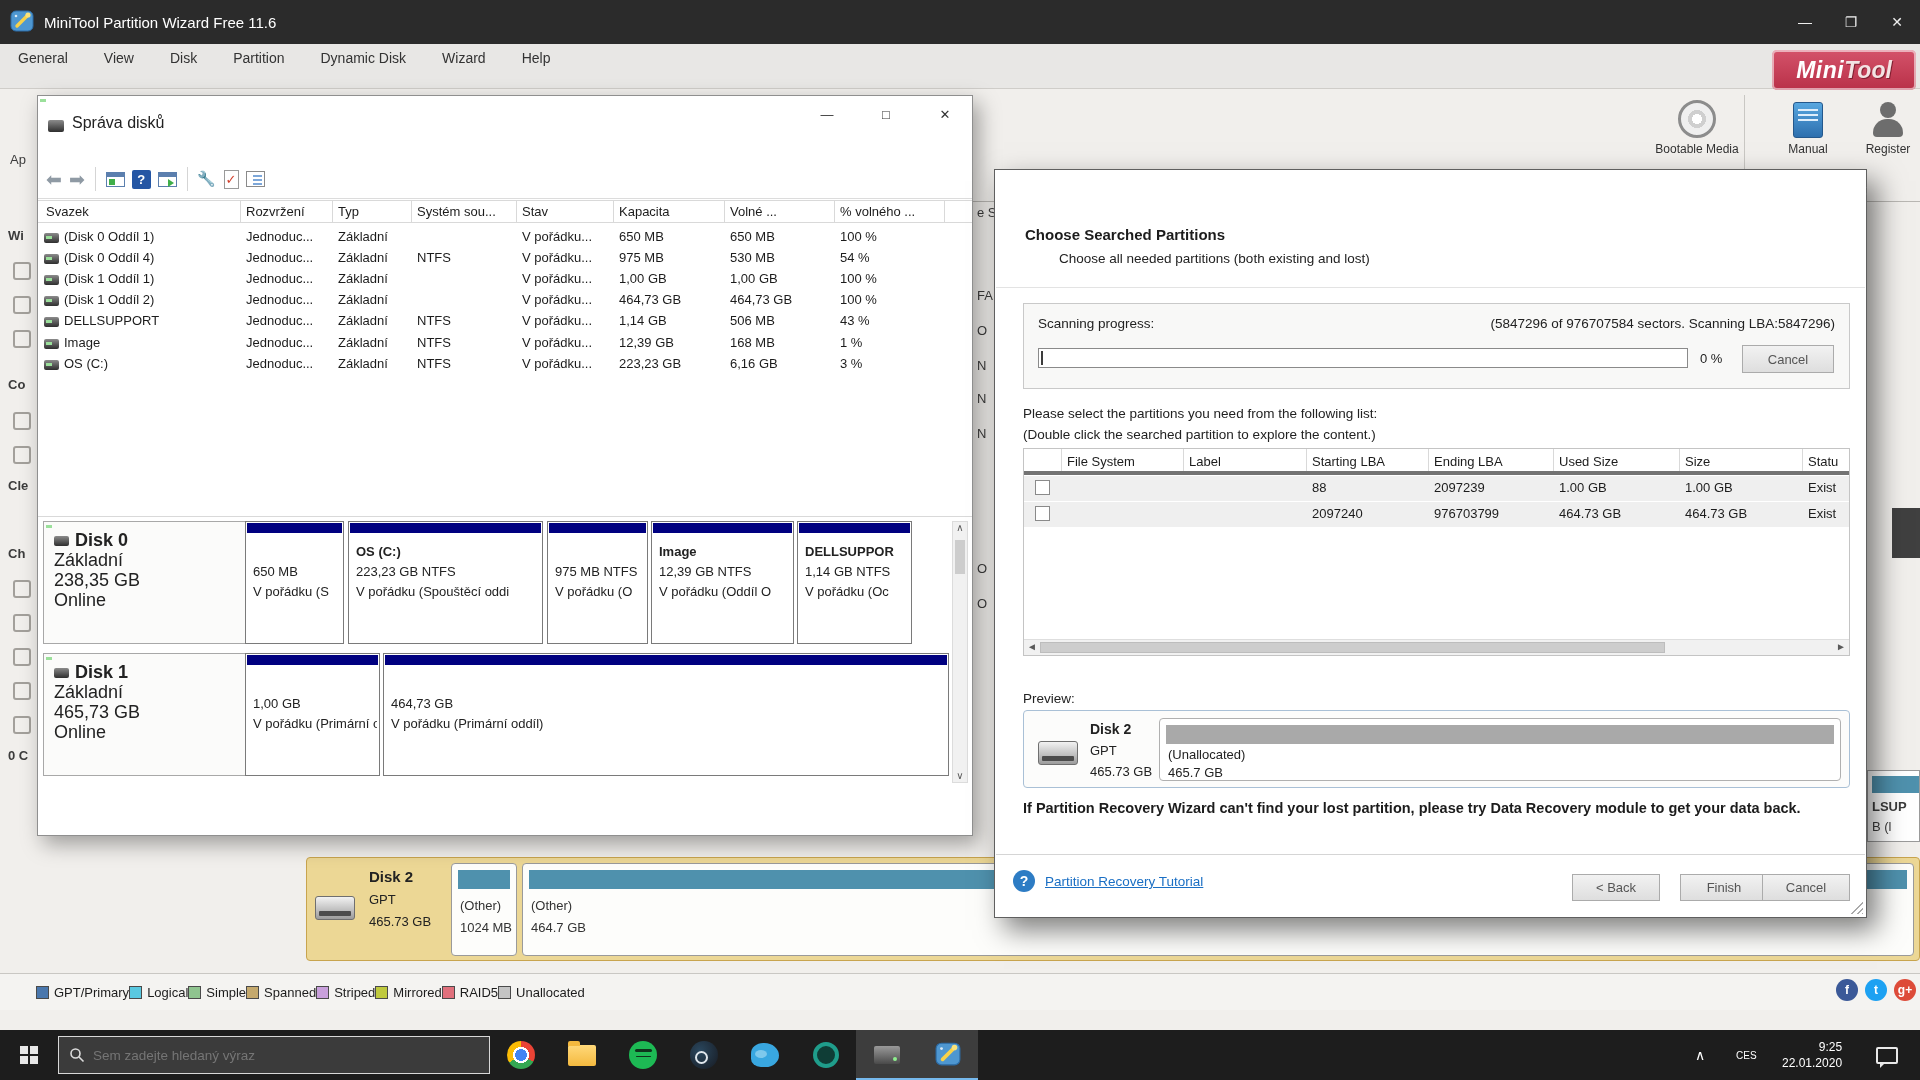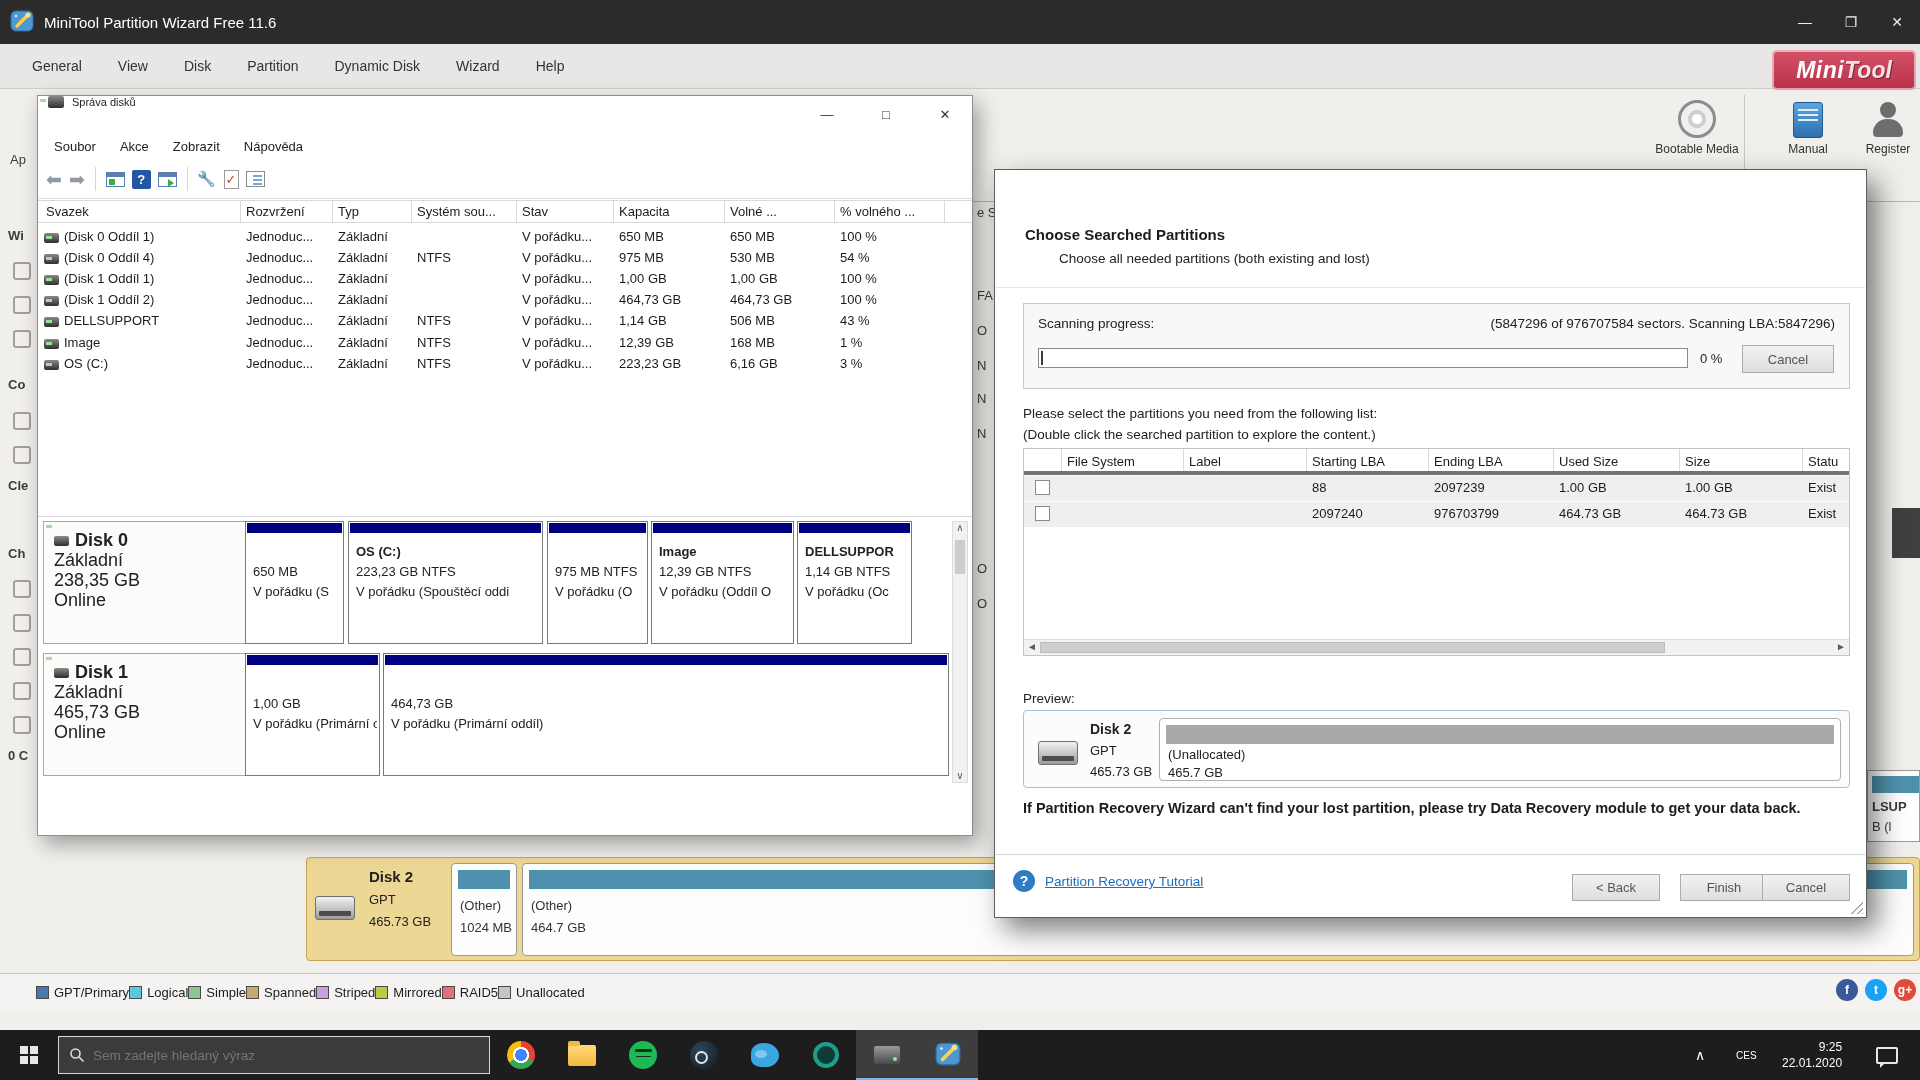--- a/index.html
+++ b/index.html
@@ -4,21 +4,21 @@
 <style>
 *{box-sizing:border-box;margin:0;padding:0}
 html,body{width:1920px;height:1080px}
 body{font-family:"Liberation Sans","DejaVu Sans",sans-serif;font-size:13px;color:#222;background:#f1efec;position:relative;overflow:hidden}
 .abs{position:absolute}
 
 .main-titlebar{left:0;top:0;width:1920px;height:44px;background:#2b2b2b;color:#fff;display:flex;align-items:center;padding-left:10px}
 .main-titlebar .ttl{font-size:15px;margin-left:10px}
 .winctl{position:absolute;top:0;height:44px;display:flex}
 .winctl span{width:46px;height:44px;display:flex;align-items:center;justify-content:center;font-size:14px;color:#eee}
-.main-menubar{left:0;top:44px;width:1920px;height:45px;background:#e8e7e5;border-bottom:1px solid #cfcdc9;display:flex;align-items:center;padding-left:14px}
+.main-menubar{left:0;top:44px;width:1920px;height:45px;background:#e8e7e5;border-bottom:1px solid #cfcdc9;display:flex;align-items:flex-start;}
 .main-menubar .mi{padding:6px 18px;font-size:14px;color:#333}
 .logo{position:absolute;left:1772px;top:50px;width:144px;height:40px;background:linear-gradient(#d4536a,#b93048);border-radius:5px;display:flex;align-items:center;justify-content:center;box-shadow:inset 0 0 0 2px rgba(255,255,255,.55)}
 .logo b{color:#fff;font-style:italic;font-size:23px;letter-spacing:.5px}
 .logo i{color:#f3e3e3;font-style:italic;font-weight:bold;font-size:23px;text-shadow:1px 1px 0 #7e1f30}
 .tool-item{position:absolute;width:90px;text-align:center;font-size:12px;color:#333}
 .disc-icon{width:38px;height:38px;border-radius:50%;border:3px solid #8c8c8c;margin:0 auto 4px;position:relative;background:radial-gradient(circle,#fff 0 5px,#cfcfcf 5px 9px,#efefef 9px)}
 .book-icon{width:30px;height:36px;margin:0 auto 4px;background:linear-gradient(#58a7e0,#2d6fae);border-radius:3px;border:1px solid #24588c;position:relative}
 .book-icon::after{content:"";position:absolute;left:4px;right:4px;top:6px;height:2px;background:#dfeefb;box-shadow:0 5px 0 #dfeefb,0 10px 0 #dfeefb}
 .person-icon{width:34px;height:36px;margin:0 auto 4px;position:relative}
 .person-icon::before{content:"";position:absolute;left:9px;top:0;width:16px;height:16px;border-radius:50%;background:#6d6d6d}
@@ -37,21 +37,21 @@
 .pcard .t1{position:absolute;left:8px;top:34px;font-size:13px;color:#333}
 .pcard .t2{position:absolute;left:8px;top:56px;font-size:13px;color:#333}
 
 .legendbar{left:0;top:973px;width:1920px;height:37px;background:#f4f3f1;border-top:1px solid #c9c7c3;display:flex;align-items:center;padding-left:36px;}
 .lg{display:flex;align-items:center;gap:5px;font-size:13px;color:#1c1c1c}
 .lg .sq{width:13px;height:13px;border:1px solid #4a4a4a}
 .social{position:absolute;top:979px;display:flex;gap:7px}
 .soc{width:22px;height:22px;border-radius:50%;color:#fff;font-size:12px;font-weight:bold;display:flex;align-items:center;justify-content:center}
 
 .dm{left:37px;top:95px;width:936px;height:741px;background:#fff;border:1px solid #8f8f8f;box-shadow:6px 8px 20px rgba(0,0,0,.35);z-index:10}
-.dm-titlebar{position:absolute;left:0;top:0;right:0;height:36px;background:#fff;display:flex;align-items:flex-start;padding-left:10px;font-size:11px}
+.dm-titlebar{position:absolute;left:0;top:0;right:0;height:36px;background:#fff;display:flex;align-items:flex-end;padding-left:10px;font-size:16px}
 .dm-ctl{position:absolute;top:0;height:36px;width:40px;display:flex;align-items:center;justify-content:center;color:#333;font-size:13px}
 .dm-menubar{position:absolute;left:0;top:36px;right:0;height:28px;display:flex;align-items:center;padding-left:4px}
 .dm-menubar .mi{padding:4px 12px;font-size:13px}
 .dm-toolbar{position:absolute;left:0;top:64px;right:0;height:39px;border-bottom:1px solid #dcdcdc;display:flex;align-items:center;padding-left:8px;gap:7px}
 .tsep{width:1px;height:24px;background:#d5d5d5;margin:0 3px}
 .arrow{font-size:19px;color:#8f9aa4;line-height:1}
 .winico{width:19px;height:15px;border:1px solid #5b7fae;background:#fff;position:relative}
 .winico::before{content:"";position:absolute;left:0;right:0;top:0;height:4px;background:#5b7fae}
 .winico.g::after{content:"";position:absolute;left:2px;top:6px;width:6px;height:6px;background:#3fae49}
 .winico.p::after{content:"";position:absolute;right:2px;top:6px;width:0;height:0;border-left:6px solid #3fae49;border-top:4px solid transparent;border-bottom:4px solid transparent}
@@ -270,26 +270,20 @@
 
 <div class="abs dm">
   <div class="dm-titlebar">
     <span class="vol-ico" style="position:static;width:16px;height:12px;margin-right:8px"></span>
     <span>Správa disků</span>
   </div>
   <span class="dm-ctl" style="left:769px">—</span>
   <span class="dm-ctl" style="left:828px">□</span>
   <span class="dm-ctl" style="left:887px">✕</span>
 
-  <div class="dm-menubar">
-    <span class="mi">Soubor</span>
-    <span class="mi">Akce</span>
-    <span class="mi">Zobrazit</span>
-    <span class="mi">Nápověda</span>
-  </div>
 
   <div class="dm-toolbar">
     <span class="arrow">⬅</span>
     <span class="arrow">➡</span>
     <span class="tsep"></span>
     <span class="winico g"></span>
     <span class="qico">?</span>
     <span class="winico p"></span>
     <span class="tsep"></span>
     <span class="toolico">🔧</span>

